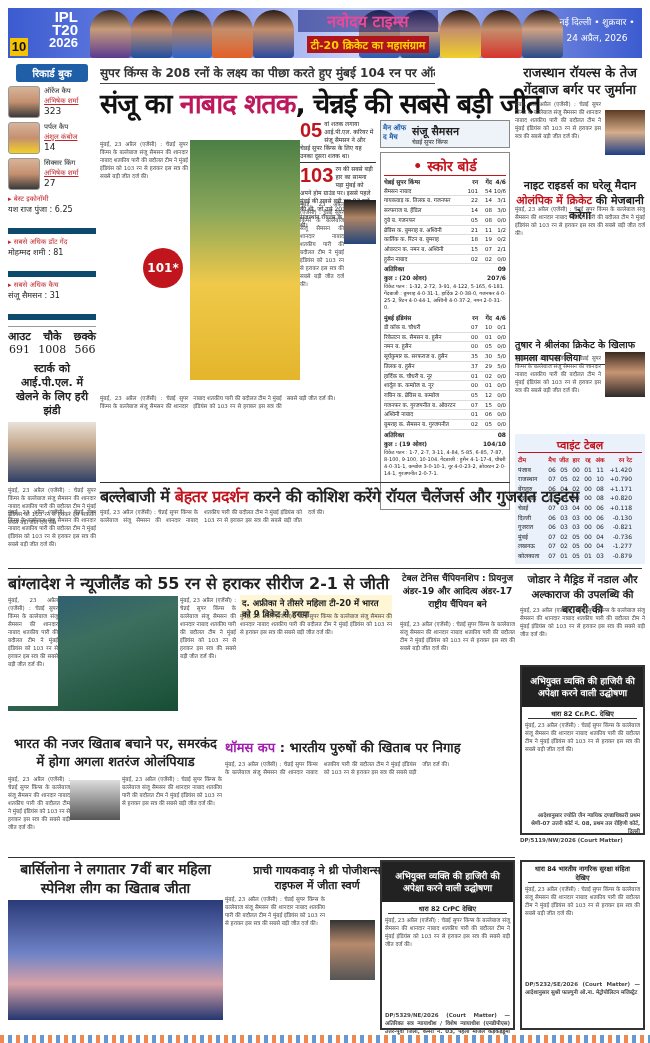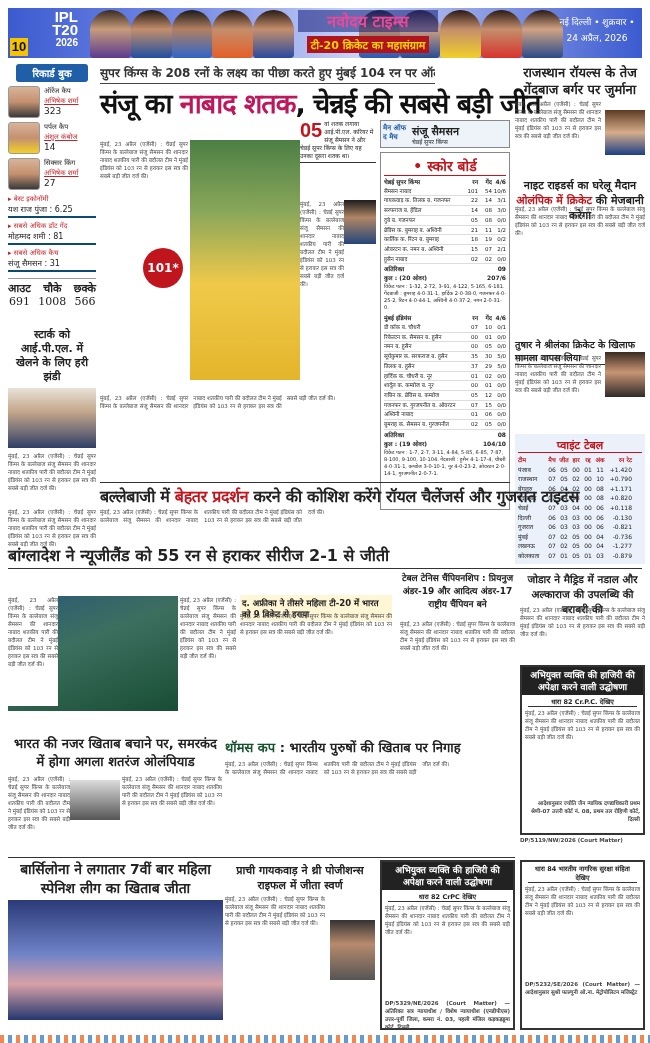--- a/index.html
+++ b/index.html
@@ -17,25 +17,25 @@
 .dateline{left:555px;top:14px;width:84px;color:#fff;font:9px "DejaVu Sans",sans-serif;text-align:center;line-height:16px}
 .sidebar{left:8px;top:64px;width:88px;height:440px}
 .rb-title{background:#1f5fa8;color:#fff;font:bold 10px "DejaVu Sans",sans-serif;text-align:center;border-radius:3px;padding:2px 0;margin:0 8px 4px}
 .rb-item{display:flex;gap:4px;margin-bottom:4px;height:32px}
 .rb-photo{width:32px;height:32px;border:1px solid #999;border-radius:3px;background:linear-gradient(180deg,#d8b498 0%,#c49070 50%,#3a3a3a 100%)}
 .rb-photo.yellow{background:linear-gradient(180deg,#d8b498 0%,#c49070 50%,#f3d125 100%)}
 .rb-text{font:7px "DejaVu Sans",sans-serif;line-height:10px}
 .rb-text .nm{color:#c0262d;text-decoration:underline}
 .rb-text .val{font-size:9px}
 .stat-lbl{color:#c0262d;font:7px "DejaVu Sans",sans-serif;margin-top:3px}
-.stat-val{font:8px "DejaVu Sans",sans-serif;border-bottom:2px solid #0c4a6e;padding-bottom:2px}
+.stat-val{font:8px "DejaVu Sans",sans-serif;border-bottom:6px solid #0c4a6e;padding-bottom:14px}
 .tot{display:flex;justify-content:space-between;margin-top:6px;border-top:1px solid #999;padding-top:3px}
 .tot div{text-align:center;font:bold 11px "DejaVu Sans",sans-serif;line-height:13px}
 .tot div span{display:block;font:11px "DejaVu Serif",serif}
-.starc{font:bold 11px "DejaVu Sans",sans-serif;line-height:14px;margin-top:20px;text-align:center}
+.starc{font:bold 11px "DejaVu Sans",sans-serif;line-height:14px;margin-top:6px;text-align:center}
 .starc-img{height:60px;background:linear-gradient(180deg,#e8e2d8,#c3a68a 40%,#2f3f66);margin-top:4px}
 .body-txt{font:5.5px "DejaVu Sans",sans-serif;line-height:8px;color:#444;text-align:justify;overflow:hidden}
 .kicker{left:100px;top:64px;width:335px;font:bold 12px "DejaVu Sans",sans-serif;color:#333;border-bottom:1px solid #444;padding-bottom:2px;white-space:nowrap;overflow:hidden}
 .headline{left:100px;top:84px;width:338px;font:bold 27px "DejaVu Sans",sans-serif;color:#111;white-space:nowrap;letter-spacing:-1px}
 .headline .hl{color:#be185d}
 .hero{left:190px;top:140px;width:110px;height:240px;background:linear-gradient(180deg,#4c7f45 0%,#8aa75a 30%,#f0c94a 60%,#e3b52b 100%)}
 .circle{left:143px;top:248px;width:40px;height:40px;border-radius:50%;background:#c0151d;color:#fff;font:bold 12px "DejaVu Sans",sans-serif;text-align:center;line-height:40px}
 .fact-box{left:300px;top:120px;width:76px;font:6px "DejaVu Sans",sans-serif;line-height:8px}
 .fact-num{color:#c0151d;font:bold 20px "Liberation Sans",sans-serif;float:left;margin-right:2px;line-height:20px}
 .fact-div{border-bottom:1px solid #333;margin:2px 0}
@@ -61,46 +61,46 @@
 .tusha-img{left:605px;top:352px;width:40px;height:45px;background:linear-gradient(180deg,#3a2a20,#c89574 45%,#2f2b29)}
 .pt{left:515px;top:434px;width:130px;height:130px;background:#eaf1fa;padding:3px}
 .pt h3{color:#c0151d;font:bold 11px "DejaVu Sans",sans-serif;text-align:center;border-bottom:1px solid #c0151d;margin-bottom:2px}
 .pt-row{display:flex;font:6px "DejaVu Sans",sans-serif;line-height:9.6px}
 .pt-row.h{color:#c0151d;font-weight:bold}
 .pt-row span{width:12px;text-align:center}
 .pt-row span:first-child{width:28px;text-align:left}
 .pt-row span:last-child{width:26px;text-align:right}
 .banner2{left:100px;top:485px;width:410px;font:bold 16px "DejaVu Sans",sans-serif;white-space:nowrap;letter-spacing:-.3px}
 .hrule{height:1px;background:#333}
-.bang{left:8px;top:544px;width:400px;font:bold 16px "DejaVu Sans",sans-serif;white-space:nowrap}
+.bang{left:8px;top:572px;width:400px;font:bold 16px "DejaVu Sans",sans-serif;white-space:nowrap}
 .bang-img{left:8px;top:596px;width:170px;height:115px;background:linear-gradient(160deg,#2c5a76,#3d6f5f 40%,#174d34 100%)}
 .sa-head{left:240px;top:595px;width:152px;background:#fff6d6;font:bold 8.5px "DejaVu Sans",sans-serif;padding:2px;color:#222}
 .tt-head{left:400px;top:572px;width:115px;font:bold 9px "DejaVu Sans",sans-serif;text-align:center;line-height:13px}
 .jodar{left:520px;top:572px;width:125px;font:bold 10.5px "DejaVu Sans",sans-serif;text-align:center;line-height:15px}
 .chess{left:8px;top:735px;width:215px;font:bold 13px "DejaVu Sans",sans-serif;text-align:center;line-height:18px}
 .chess-img{left:70px;top:780px;width:50px;height:40px;background:linear-gradient(180deg,#ddd,#555)}
 .thomas{left:225px;top:738px;width:290px;font:bold 13px "DejaVu Sans",sans-serif;white-space:nowrap}
-.thomas .hl{color:#14532d}
+.thomas .hl{color:#a21caf}
 .notice{border:2px solid #333}
-.notice .nh{background:#222;color:#fff;font:bold 9px "DejaVu Sans",sans-serif;text-align:center;line-height:12px;padding:2px}
+.notice .nh{background:#222;color:#fff;font:bold 9px "DejaVu Sans",sans-serif;text-align:center;line-height:12px;padding:8px}
 .notice .ns{font:bold 6.5px "DejaVu Sans",sans-serif;text-align:center;border-bottom:1px solid #333;margin:2px 6px}
 .barca{left:8px;top:860px;width:215px;font:bold 14px "DejaVu Sans",sans-serif;text-align:center;line-height:19px}
 .barca-img{left:8px;top:900px;width:215px;height:120px;background:linear-gradient(180deg,#2b3a78,#6f83c7 45%,#d7a1a6 70%,#243770)}
-.prachi{left:225px;top:863px;width:150px;font:bold 11px "DejaVu Sans",sans-serif;text-align:center;line-height:15px}
+.prachi{left:242px;top:863px;width:150px;font:bold 11px "DejaVu Sans",sans-serif;text-align:center;line-height:15px}
 .prachi-img{left:330px;top:920px;width:45px;height:60px;background:linear-gradient(180deg,#333,#b78a6c 40%,#555)}
 .dottedfoot{left:0;top:1035px;width:650px;height:8px;background:repeating-linear-gradient(90deg,#e85 0 4px,#fff 4px 8px,#69c 8px 12px,#fff 12px 16px)}
 </style>
 </head>
 <body>
 
 <div class="abs banner"></div>
 <div class="abs ipl-logo">
   <span>IPL</span>
   <span>T20</span>
-  <span style="font-size:10px">2026</span>
+  <span style="font-size:13px">2026</span>
 </div>
 <div class="abs pageno">10</div>
 <div class="abs players">
   <div class="player" style="background:linear-gradient(180deg,#3a2a20,#c69b7b 40%,#5b3a8f)"></div>
   <div class="player" style="background:linear-gradient(180deg,#201812,#c48e6c 40%,#1f4ea1)"></div>
   <div class="player" style="background:linear-gradient(180deg,#1a1a1a,#b38061 40%,#2f64c9)"></div>
   <div class="player" style="background:linear-gradient(180deg,#2a1a14,#c48e6c 40%,#e35f26)"></div>
   <div class="player" style="background:linear-gradient(180deg,#2a1a14,#c48e6c 40%,#2a4aa0)"></div>
   <div style="width:70px"></div>
   <div class="player" style="background:linear-gradient(180deg,#1a1a1a,#bb8a68 40%,#2a5bb8)"></div>
@@ -163,20 +163,21 @@
 
 <div class="abs kicker">सुपर किंग्स के 208 रनों के लक्ष्य का पीछा करते हुए मुंबई 104 रन पर ऑलआउट</div>
 <div class="abs headline"><span>संजू का </span><span class="hl">नाबाद शतक</span><span>, चेन्नई की सबसे बड़ी जीत</span></div>
 <div class="abs body-txt" style="left:100px;top:140px;width:88px;height:250px">मुंबई, 23 अप्रैल (एजेंसी) : चेन्नई सुपर किंग्स के बल्लेबाज संजू सैमसन की शानदार नाबाद शतकीय पारी की बदौलत टीम ने मुंबई इंडियंस को 103 रन से हराकर इस सत्र की सबसे बड़ी जीत दर्ज की।</div>
 <div class="abs hero"></div>
 <div class="abs circle">101*</div>
 <div class="abs body-txt" style="left:100px;top:394px;width:275px;height:90px;column-count:3;column-gap:5px">मुंबई, 23 अप्रैल (एजेंसी) : चेन्नई सुपर किंग्स के बल्लेबाज संजू सैमसन की शानदार नाबाद शतकीय पारी की बदौलत टीम ने मुंबई इंडियंस को 103 रन से हराकर इस सत्र की सबसे बड़ी जीत दर्ज की।</div>
 <div class="abs fact-box">
   <div><span class="fact-num">05</span><span>वां शतक लगाया आई.पी.एल. करियर में संजू सैमसन ने और चेन्नई सुपर किंग्स के लिए यह उनका दूसरा शतक था।</span></div>
   <div class="fact-div" style="clear:both"></div>
+  <div><span class="fact-num">103</span><span>रन की सबसे बड़ी हार का सामना पड़ा मुंबई को अपने होम ग्राउंड पर। इससे पहले मुंबई की सबसे बड़ी हार 87 रनों की थी, जो उसे 2013 में राजस्थान रॉयल्स के खिलाफ मिली थी।</span></div>
 </div>
 <div class="abs hardik">
   <div class="hardik-img"></div>
   <div class="body-txt" style="height:160px">मुंबई, 23 अप्रैल (एजेंसी) : चेन्नई सुपर किंग्स के बल्लेबाज संजू सैमसन की शानदार नाबाद शतकीय पारी की बदौलत टीम ने मुंबई इंडियंस को 103 रन से हराकर इस सत्र की सबसे बड़ी जीत दर्ज की।</div>
 </div>
 
 <div class="abs motm">
   <div class="lbl">मैन ऑफ द मैच</div>
   <div>
       <div class="nm">संजू सैमसन</div>

